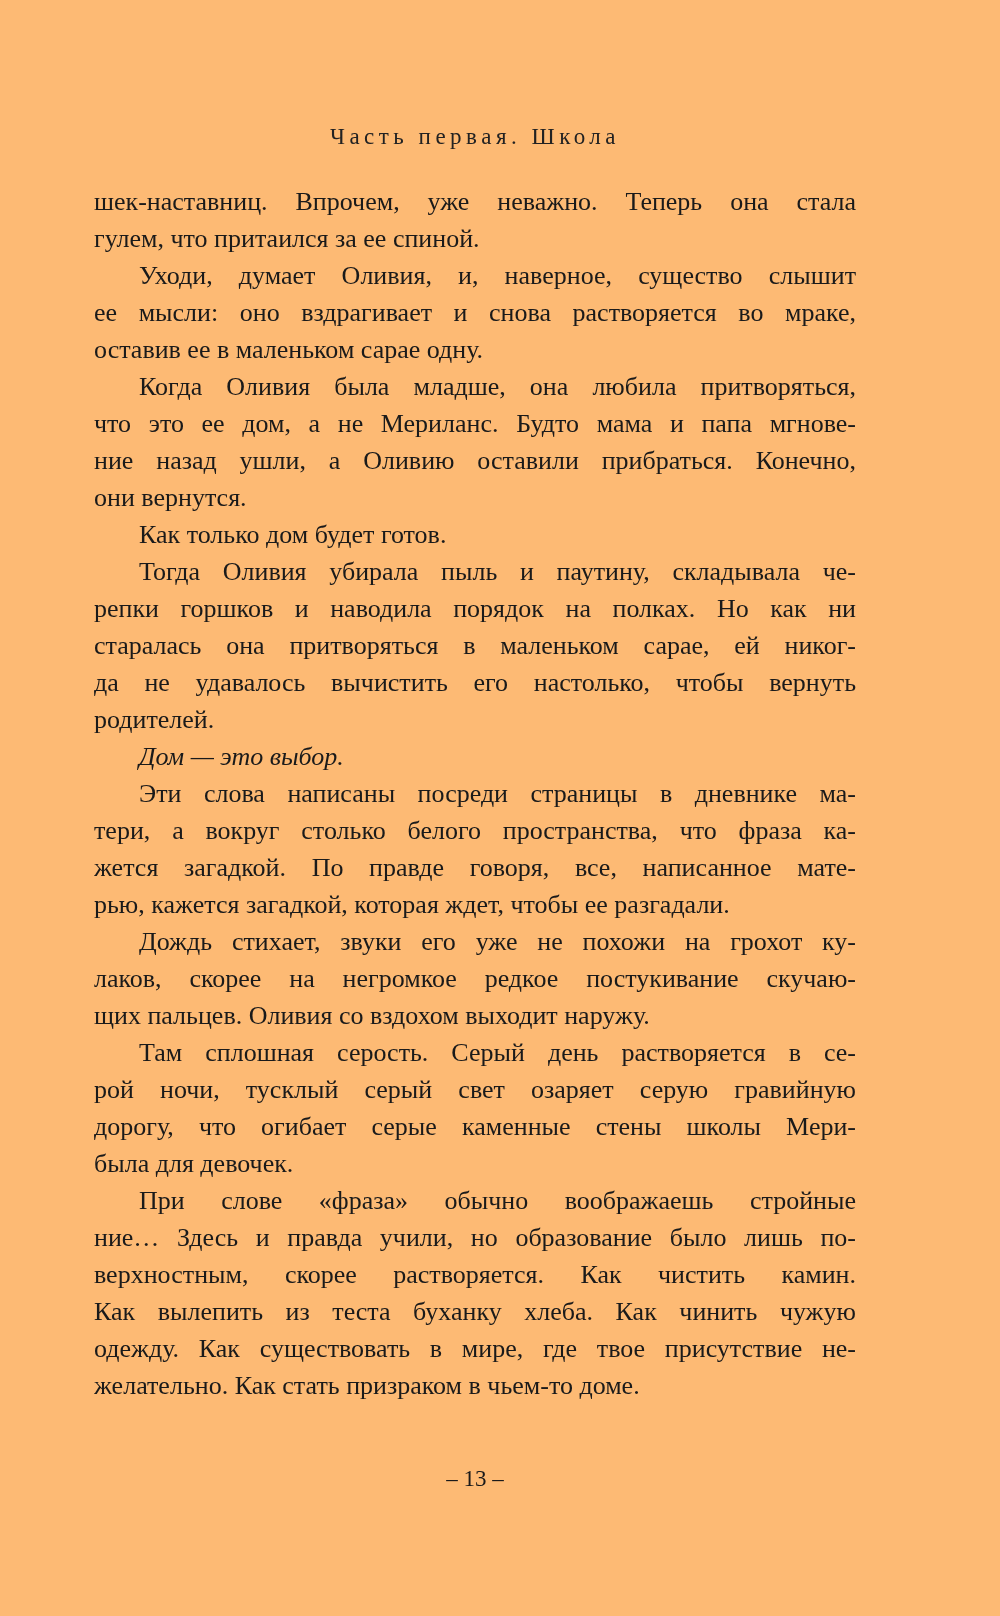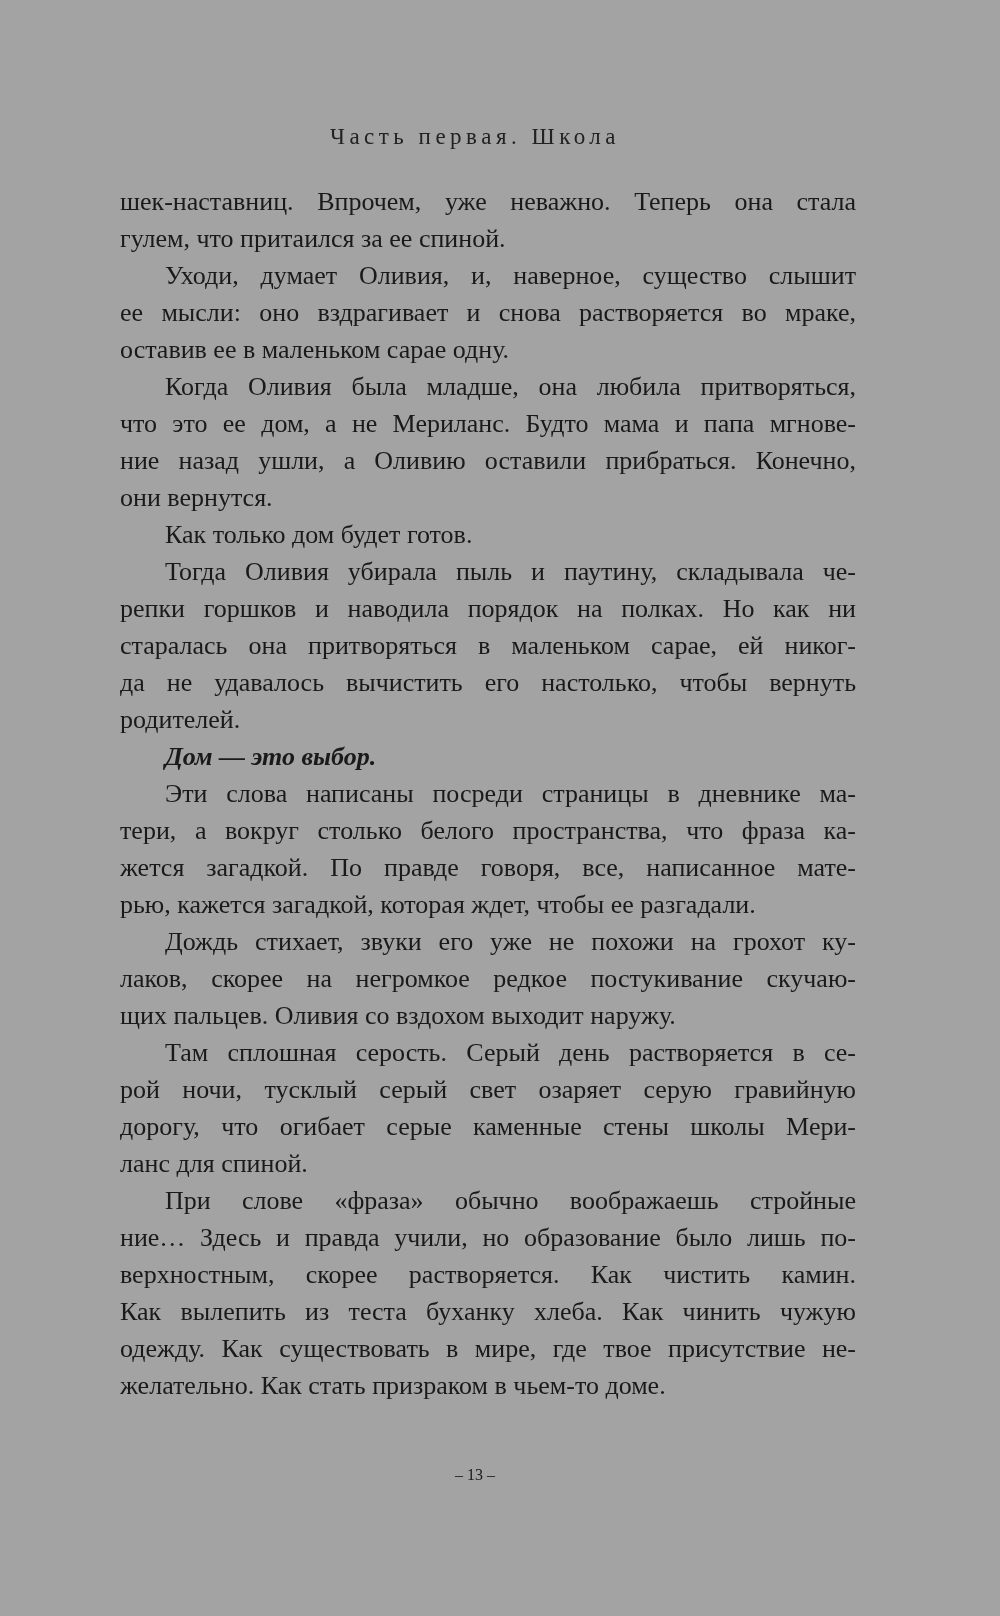--- a/index.html
+++ b/index.html
@@ -12,21 +12,21 @@
     width: 1000px;
     height: 1616px;
     position: relative;
     font-family: "Liberation Serif", "DejaVu Serif", serif;
     color: #1a1a1a;
     -webkit-font-smoothing: antialiased;
   }
   .page {
     position: absolute;
     inset: 0;
-    background: #a3a3a3;
+    background: #fdba74;
     overflow: hidden;
   }
   .running-header {
     position: absolute;
     top: 124px;
     left: 94px;
     width: 762px;
     text-align: center;
     font-size: 23px;
     letter-spacing: 4.5px;
@@ -41,40 +41,38 @@
     font-size: 26px;
     line-height: 37px;
     color: #1a1a1a;
   }
   .line {
     height: 37px;
     overflow: hidden;
     text-align: justify;
     text-align-last: justify;
     white-space: normal;
-    margin-left: 26px;
   }
   .line.last {
     text-align: left;
     text-align-last: left;
   }
   .line.indent {
     text-indent: 45px;
   }
   .line.italic {
     font-style: italic;
-    font-weight: bold;
   }
   .folio {
     position: absolute;
     top: 1466px;
     left: 94px;
     width: 762px;
     text-align: center;
-    font-size: 16px;
+    font-size: 23px;
     color: #1a1a1a;
   }
 </style>
 </head>
 <body>
 
 <div class="page">
 
   <div class="running-header">Часть первая. Школа</div>
 
@@ -98,21 +96,21 @@
       <div class="line indent">Эти слова написаны посреди страницы в дневнике ма-</div>
       <div class="line">тери, а вокруг столько белого пространства, что фраза ка-</div>
       <div class="line">жется загадкой. По правде говоря, все, написанное мате-</div>
       <div class="line last">рью, кажется загадкой, которая ждет, чтобы ее разгадали.</div>
       <div class="line indent">Дождь стихает, звуки его уже не похожи на грохот ку-</div>
       <div class="line">лаков, скорее на негромкое редкое постукивание скучаю-</div>
       <div class="line last">щих пальцев. Оливия со вздохом выходит наружу.</div>
       <div class="line indent">Там сплошная серость. Серый день растворяется в се-</div>
       <div class="line">рой ночи, тусклый серый свет озаряет серую гравийную</div>
       <div class="line">дорогу, что огибает серые каменные стены школы Мери-</div>
-      <div class="line last">ланс для спиной.</div>
+      <div class="line last">была для девочек.</div>
       <div class="line indent">При слове «фраза» обычно воображаешь стройные</div>
       <div class="line">ние… Здесь и правда учили, но образование было лишь по-</div>
       <div class="line">верхностным, скорее растворяется. Как чистить камин.</div>
       <div class="line">Как вылепить из теста буханку хлеба. Как чинить чужую</div>
       <div class="line">одежду. Как существовать в мире, где твое присутствие не-</div>
       <div class="line last">желательно. Как стать призраком в чьем-то доме.</div>
     </div>
 
   <div class="folio">– 13 –</div>
 

